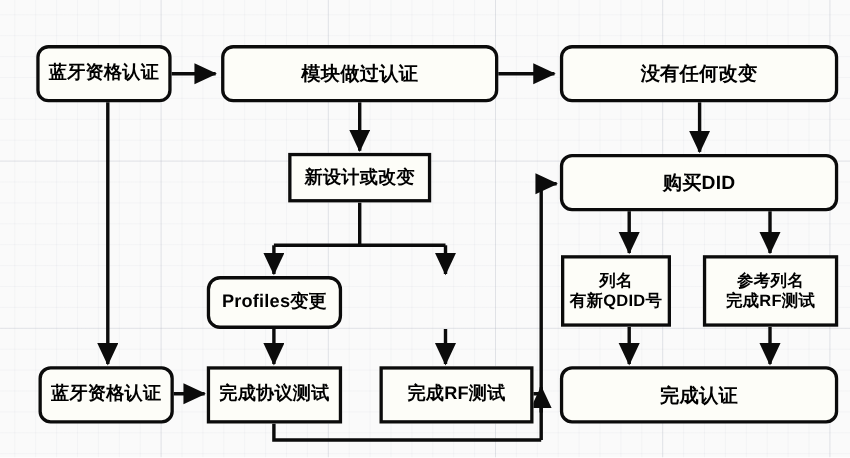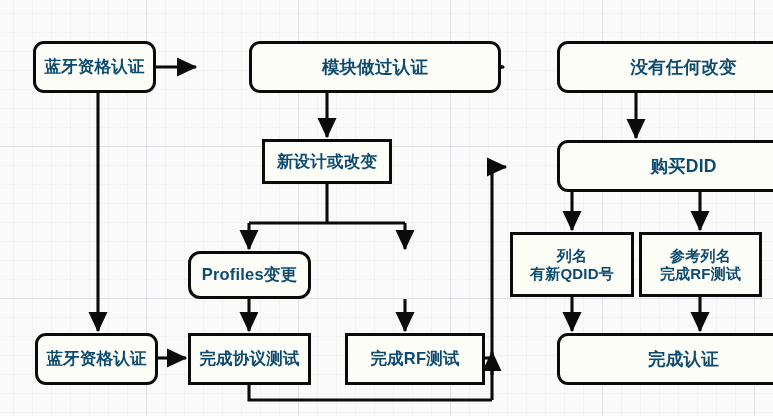--- a/index.html
+++ b/index.html
@@ -33,30 +33,30 @@
   }
   .node {
     position: absolute;
     box-sizing: border-box;
     background: #fdfdf8;
     border: 3px solid #0b0b0b;
     display: flex;
     align-items: center;
     justify-content: center;
     text-align: center;
-    color: #0c4a6e;
+    color: #000000;
     font-weight: bold;
     letter-spacing: 0.2px;
     line-height: 1.18;
     z-index: 2;
   }
   .node.rounded { border-radius: 11px; }
   .node.sharp { border-radius: 0; }
   .node .label { display: block; white-space: pre-line; }
-  .f18 { font-size: 17.5px; margin-left: 48px; }
+  .f18 { font-size: 17.5px; }
   .f17 { font-size: 16.5px; }
   .f15 { font-size: 15px; }
 </style>
 </head>
 <body>
 
 <div id="canvas">
 
   <svg id="edge-layer" viewBox="0 0 773 416" width="773" height="416">
     <defs>
@@ -123,21 +123,21 @@
 
   <div class="node rounded f18" style="left:509px; top:140px; width:253px; height:52px;">
     <span class="label">购买DID</span>
   </div>
 
   <div class="node sharp f17" style="left:188px; top:251px; width:123px; height:48px;border-radius:12px;">
     <span class="label">Profiles变更</span>
   </div>
 
 
-  <div class="node sharp f15" style="left:510px; top:232px; width:124px; height:65px;">
+  <div class="node sharp f15" style="left:510px; top:232px; width:100px; height:65px;">
     <span class="label">列名
 有新QDID号</span>
   </div>
 
   <div class="node sharp f15" style="left:639px; top:232px; width:123px; height:65px;">
     <span class="label">参考列名
 完成RF测试</span>
   </div>
 
   <div class="node rounded f17" style="left:35px; top:333px; width:123px; height:52px;">

